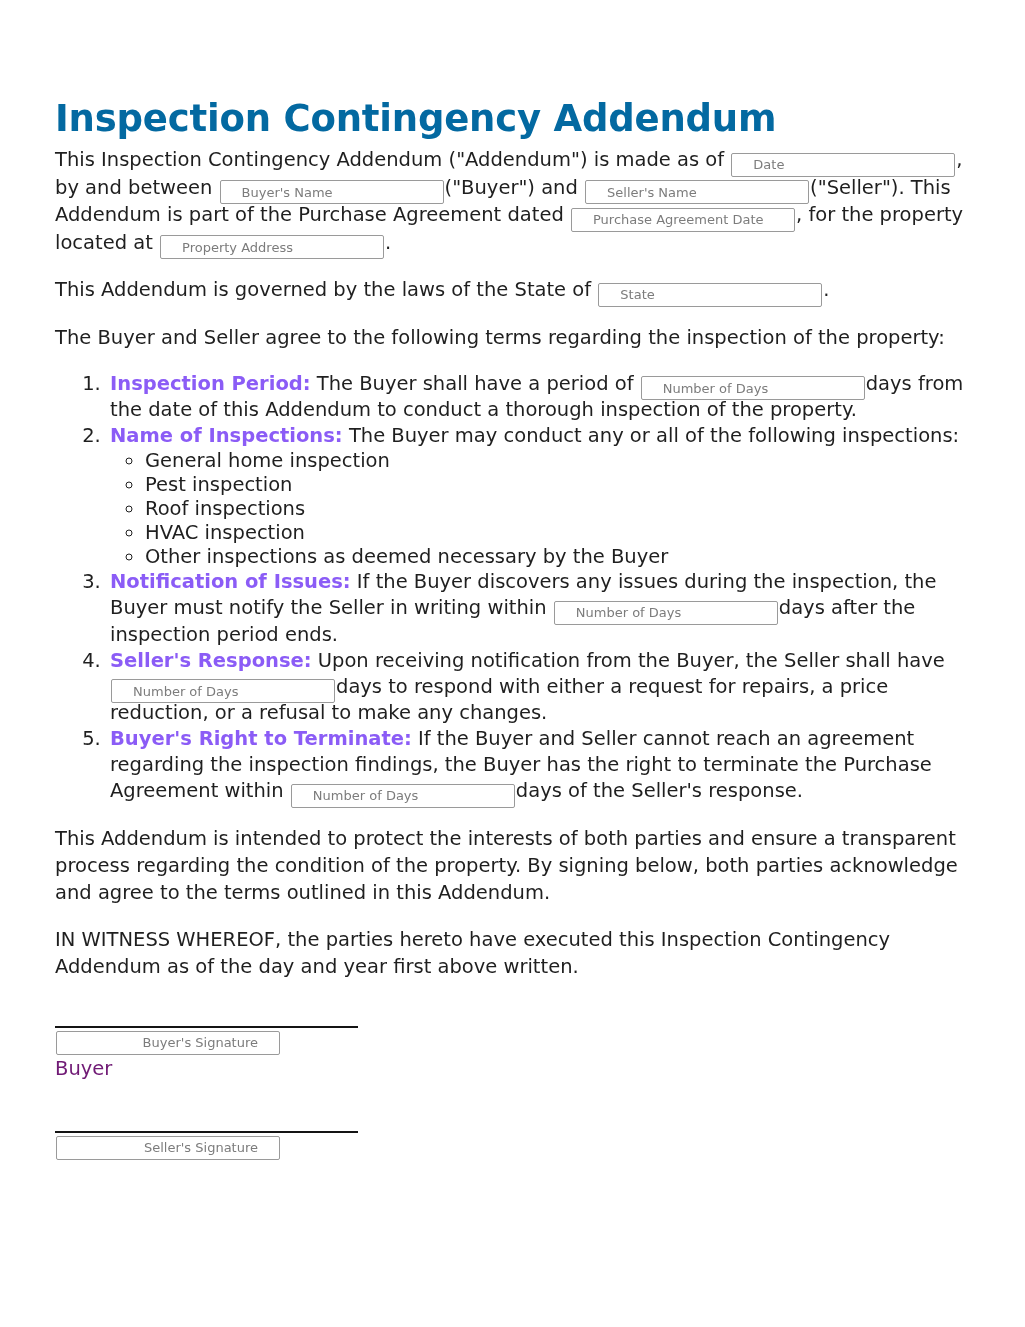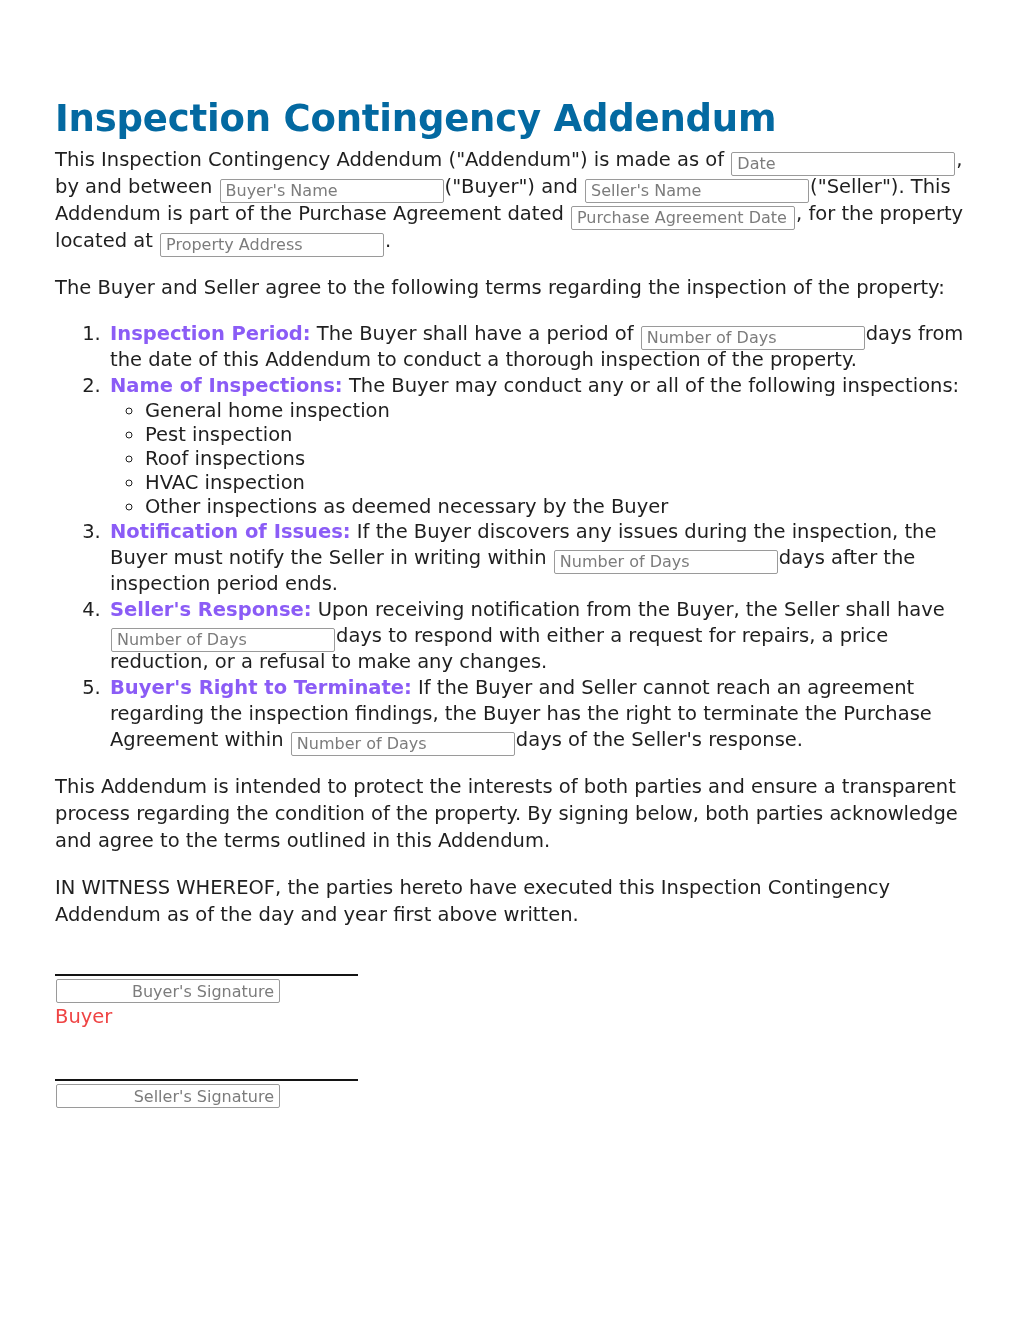--- a/index.html
+++ b/index.html
@@ -54,27 +54,27 @@
     font-size: 19.5px;
     line-height: 27px;
     color: #1f1f1f;
   }
   .fld {
     display: inline-block;
     box-sizing: border-box;
     width: 224px;
     height: 24px;
     line-height: 22px;
-    padding: 0 5px;
+    padding: 0 21px;
     margin: 0 1px;
     border: 1px solid #9a9a9a;
     border-radius: 2px;
     background: #ffffff;
     font-family: "DejaVu Sans", sans-serif;
-    font-size: 16px;
+    font-size: 13px;
     color: #7c7c7c;
     vertical-align: baseline;
     position: relative;
     top: 3px;
     white-space: nowrap;
     overflow: hidden;
   }
   .fld::placeholder { color: #7c7c7c; opacity: 1; }
   ol.terms {
     margin: 0 0 20px 0;
@@ -110,21 +110,21 @@
   .sig-rule {
     width: 303px;
     height: 0;
     border-top: 2px solid #141414;
     margin-bottom: 3px;
   }
   .sig-name {
     margin-top: 2px;
     font-size: 19.5px;
     line-height: 24px;
-    color: #ef4444;
+    color: #701a75;
   }
   .sig-field {
     top: 0;
     text-align: right;
   }
 </style>
 </head>
 <body>
 
 <div class="page">
@@ -134,20 +134,22 @@
 
   <div class="content">
 
     <p class="para"><span>This Inspection Contingency Addendum ("Addendum") is made as of</span>
       <input class="fld" type="text" placeholder="Date" style=""><span>, by and between</span>
       <input class="fld" type="text" placeholder="Buyer's Name" style=""><span>("Buyer") and</span>
       <input class="fld" type="text" placeholder="Seller's Name" style=""><span>("Seller"). This Addendum is part of the Purchase Agreement dated</span>
       <input class="fld" type="text" placeholder="Purchase Agreement Date" style=""><span>, for the property located at</span>
       <input class="fld" type="text" placeholder="Property Address" style=""><span>.</span></p>
 
+    <p class="para"><span>This Addendum is governed by the laws of the State of</span>
+      <input class="fld" type="text" placeholder="State" style=""><span>.</span></p>
 
     <p class="para">The Buyer and Seller agree to the following terms regarding the inspection of the property:</p>
 
     <ol class="terms">
       <li><span class="lead">Inspection Period:</span>
         <span>The Buyer shall have a period of</span>
         <input class="fld" type="text" placeholder="Number of Days" style=""><span>days from the date of this Addendum to conduct a thorough inspection of the property.</span></li>
 
       <li><span class="lead">Name of Inspections:</span>
         <span>The Buyer may conduct any or all of the following inspections:</span>

